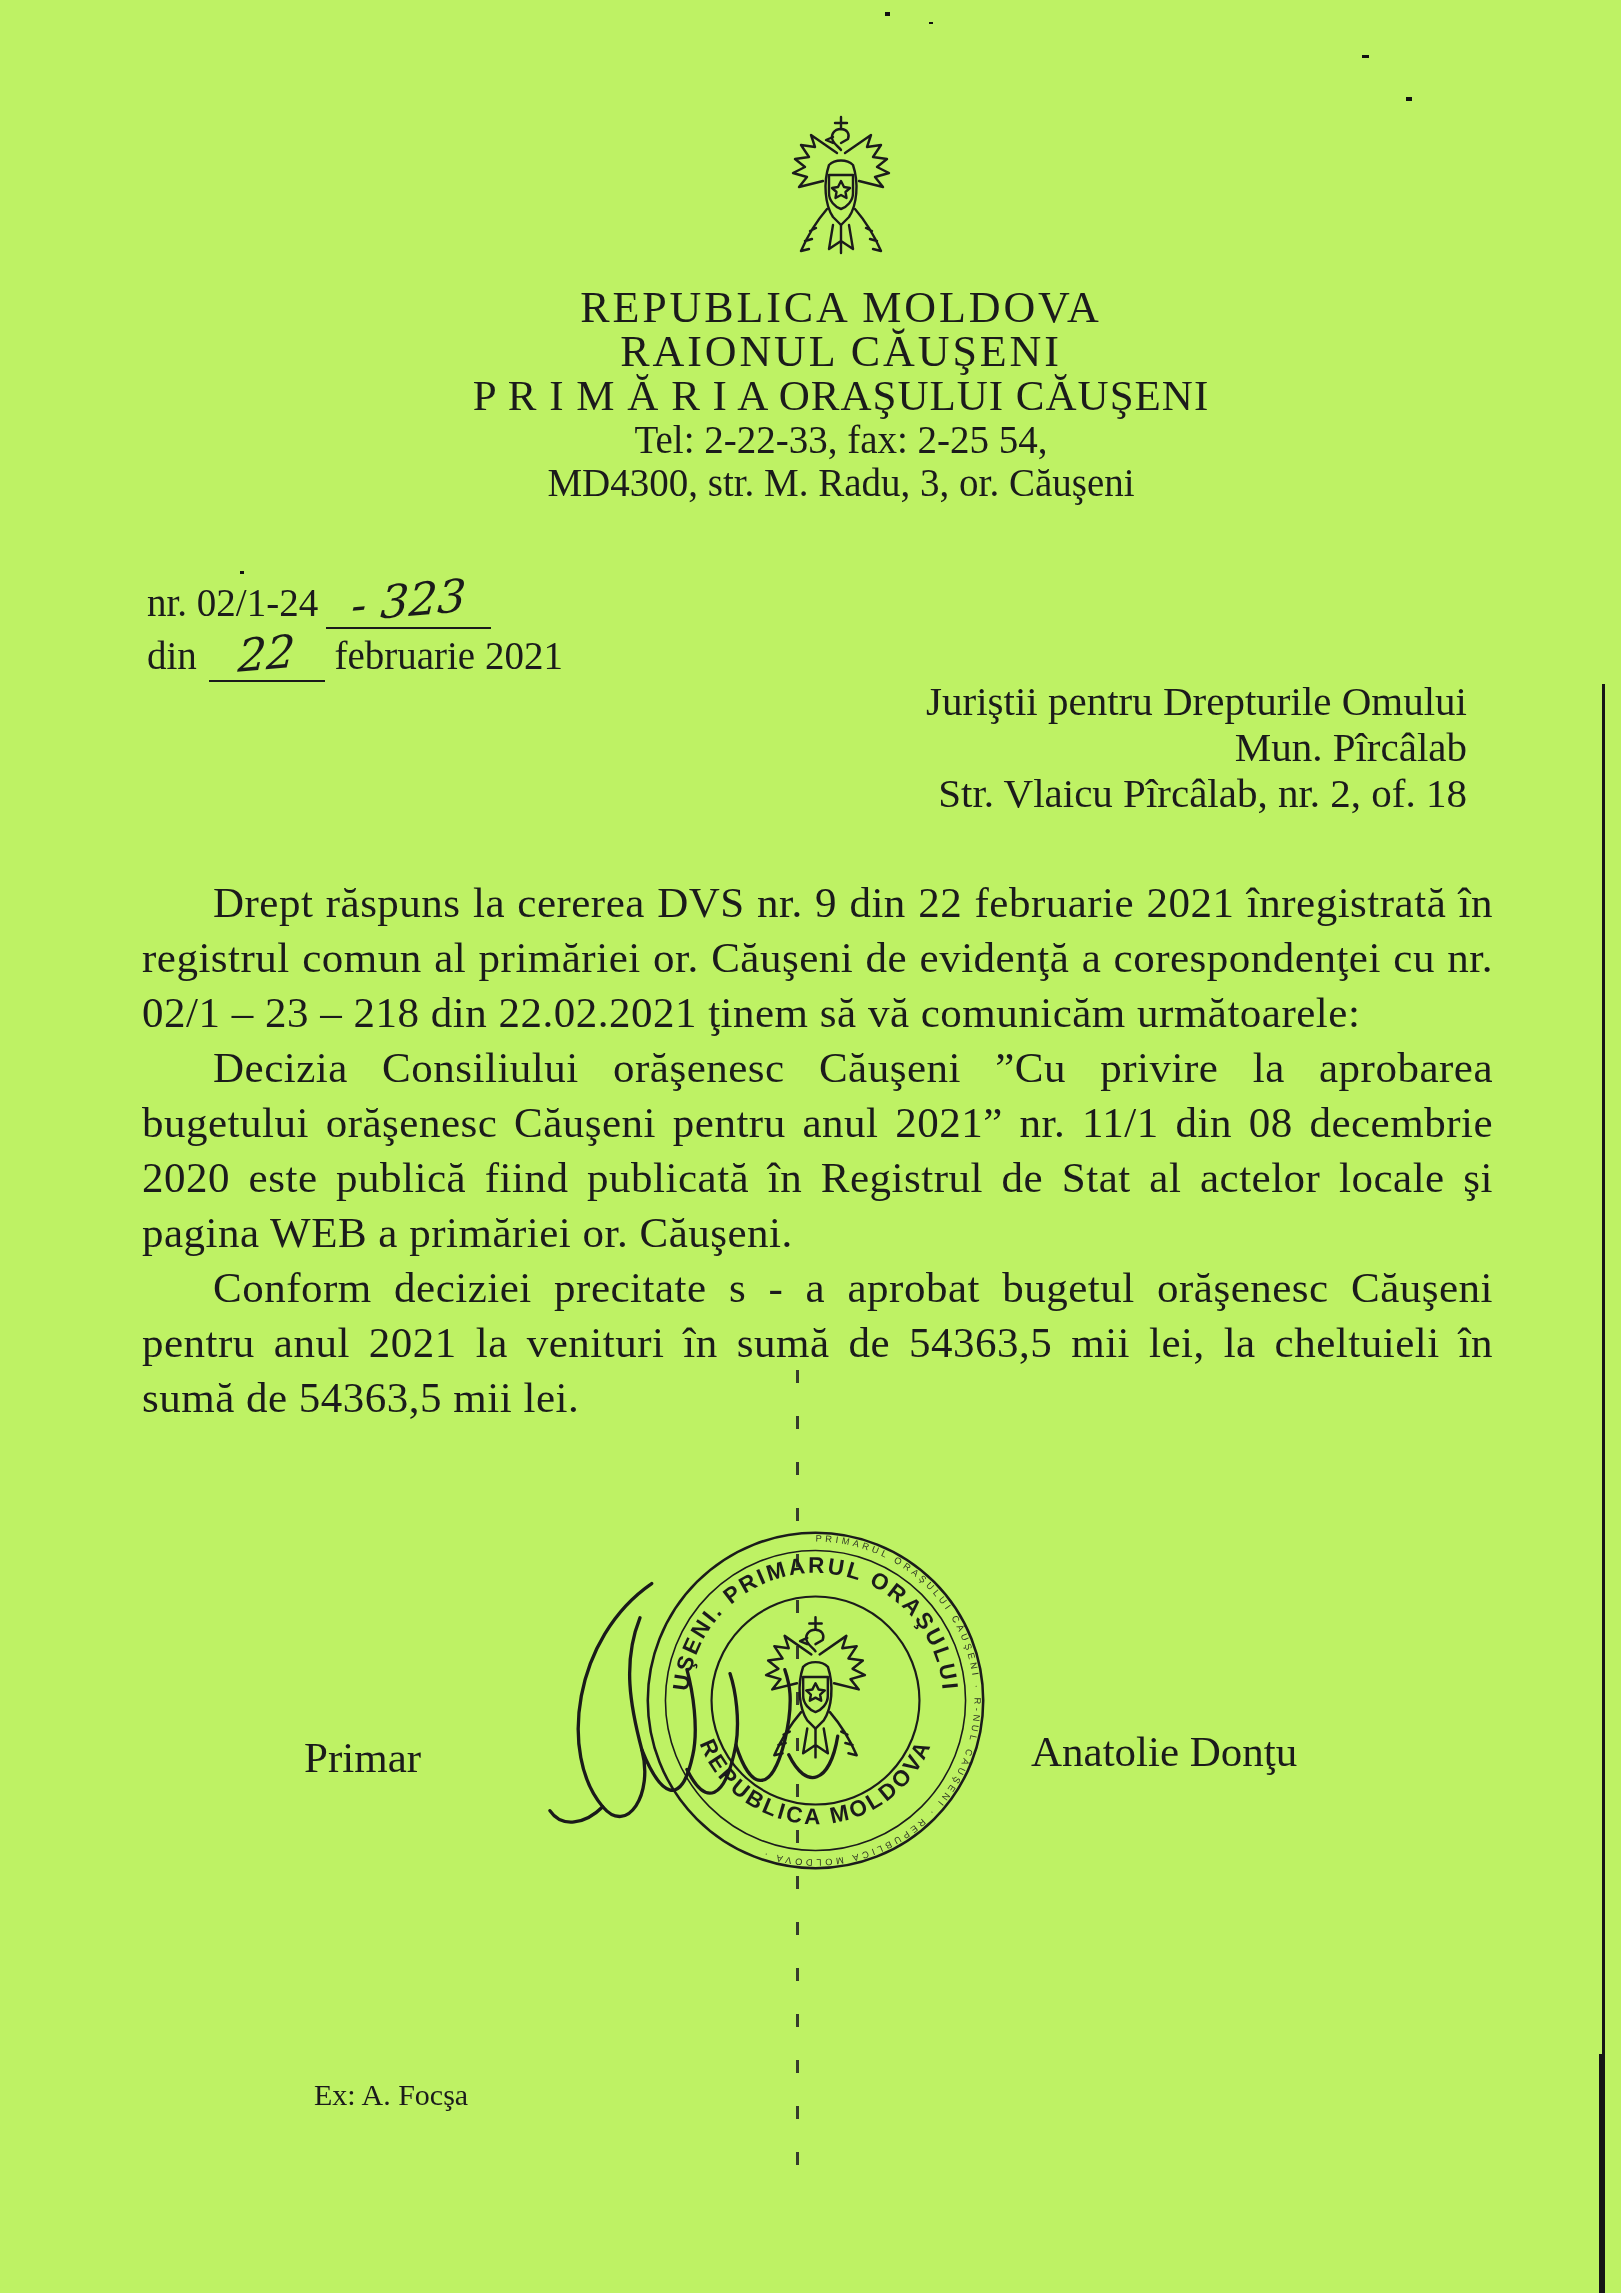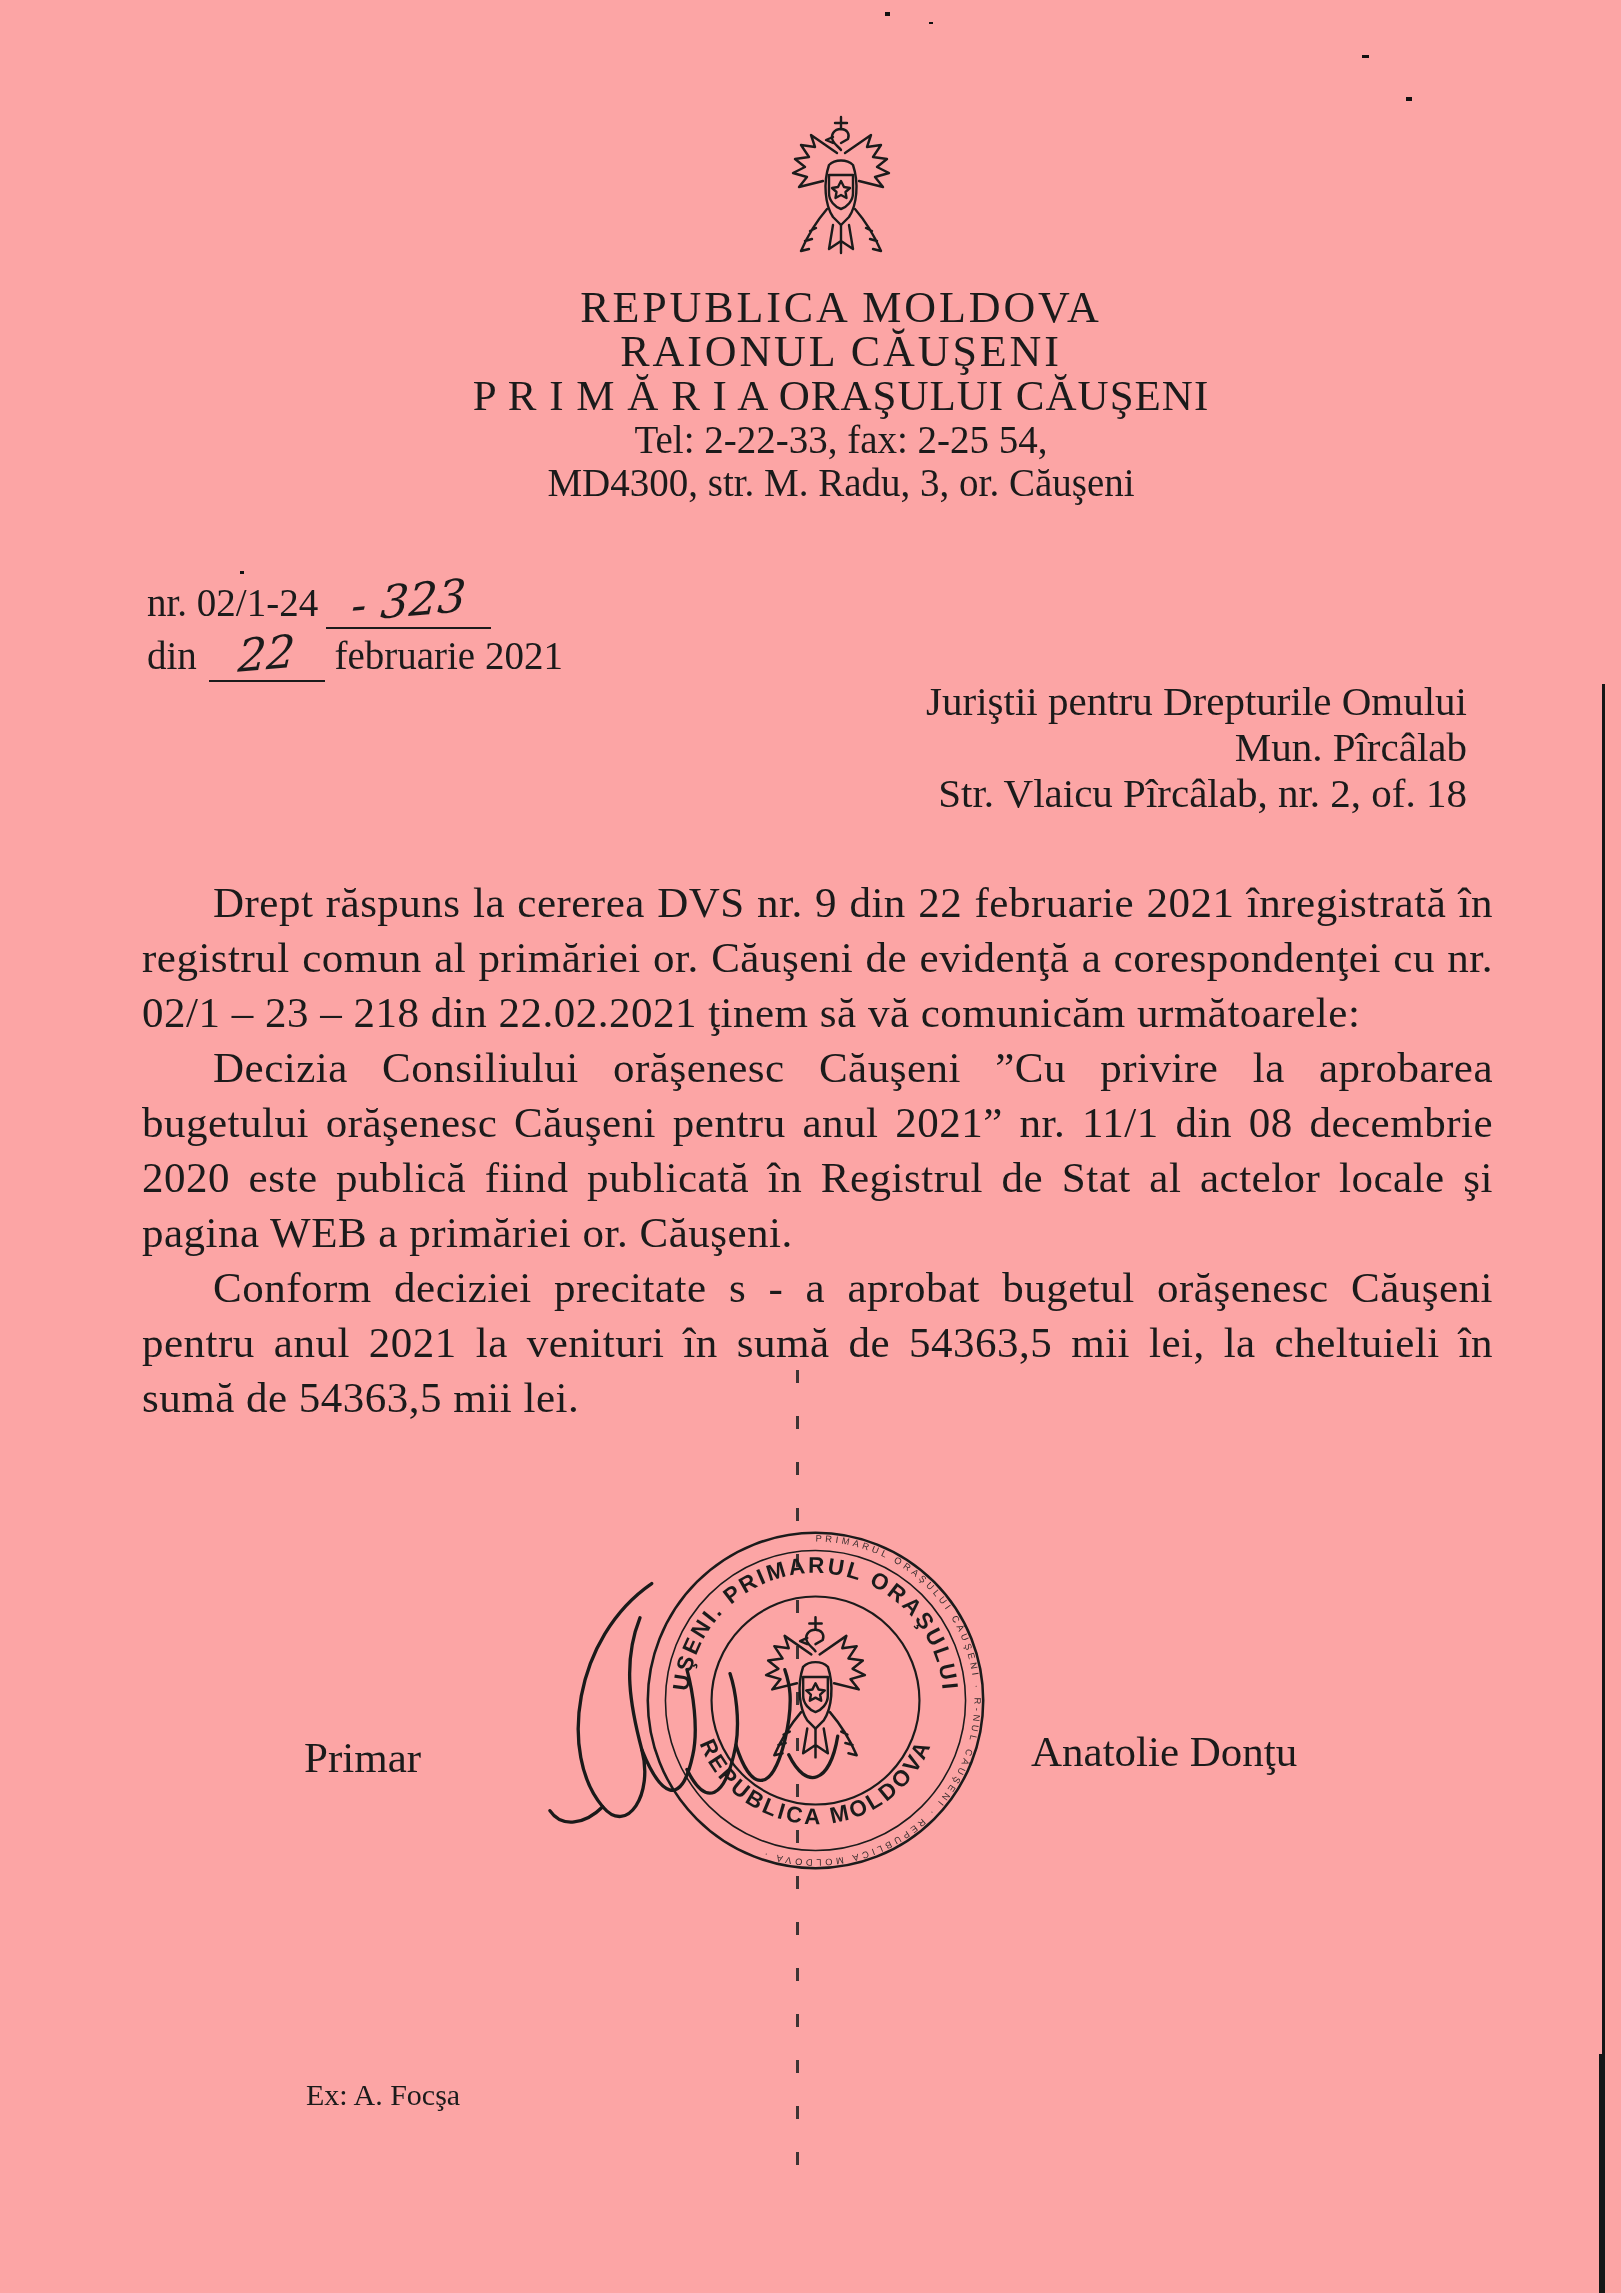--- a/index.html
+++ b/index.html
@@ -1,20 +1,20 @@
 <!DOCTYPE html>
 <html><head>
 <meta charset="utf-8">
 <style>
   html,body{margin:0;padding:0;background:#888;}
   .page{
     position:relative;
     width:1621px;height:2294px;
     margin:0 auto;
-    background:#fca5a5;
+    background:#bef264;
     overflow:hidden;
     color:#1b1b1b;
     font-family:"Liberation Serif","DejaVu Serif",serif;
   }
   
   .letterhead{position:absolute;left:61px;top:106px;width:1560px;text-align:center;}
   .emblem-top{display:block;margin:0 auto 5.9px auto;width:120px;height:174px;}
   .lh-line{font-size:44px;line-height:44px;letter-spacing:2.9px;white-space:nowrap;}
   .lh-line3{font-size:43px;line-height:44px;letter-spacing:1px;white-space:nowrap;}
   .lh-contact{font-size:39px;line-height:43px;white-space:nowrap;}
@@ -36,21 +36,21 @@
   .bodytext p{
     margin:0;font-size:43px;line-height:55px;letter-spacing:0.5px;
     text-align:justify;text-indent:71px;
   }
   
   .sig-title{position:absolute;left:304px;top:1733px;font-size:43px;}
   .sig-name{position:absolute;left:1031px;top:1727px;font-size:43px;}
   .stamp-svg{position:absolute;left:637px;top:1522px;width:357px;height:357px;}
   .signature-svg{position:absolute;left:544px;top:1544px;width:421px;height:314px;z-index:3;}
   
-  .executor{position:absolute;left:306px;top:2078px;font-size:30px;}
+  .executor{position:absolute;left:314px;top:2078px;font-size:30px;}
   
   .artifact{position:absolute;background:#161616;}
   .art-line-right{left:1602px;top:684px;width:2.9px;height:1609px;}
   .art-line-right-thick{left:1599px;top:2054px;width:5.9px;height:239px;}
   .art-center-dashes{
     position:absolute;left:796px;top:1370px;width:2.9px;height:814px;
     background:repeating-linear-gradient(to bottom,#242424 0 12.7px,transparent 12.7px 46px);
     opacity:.88;
   }
   .speck{position:absolute;background:#111;}

